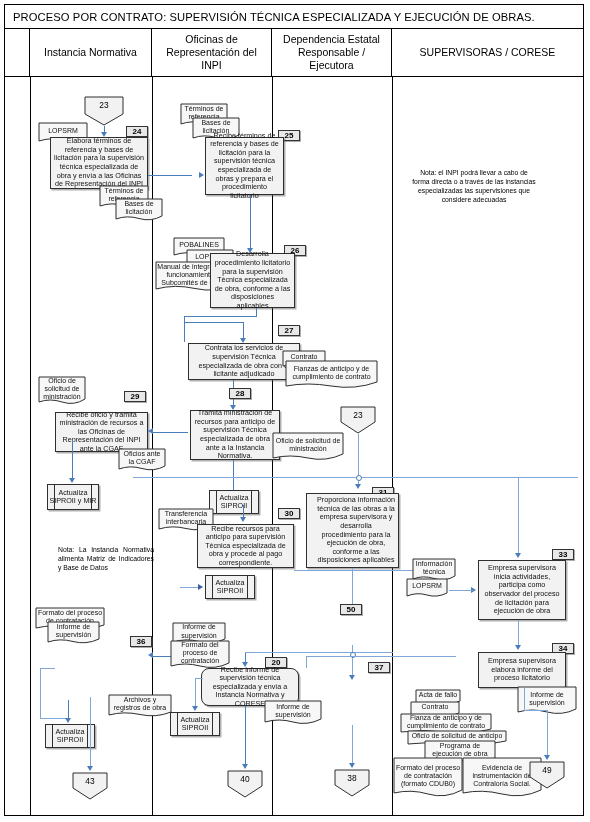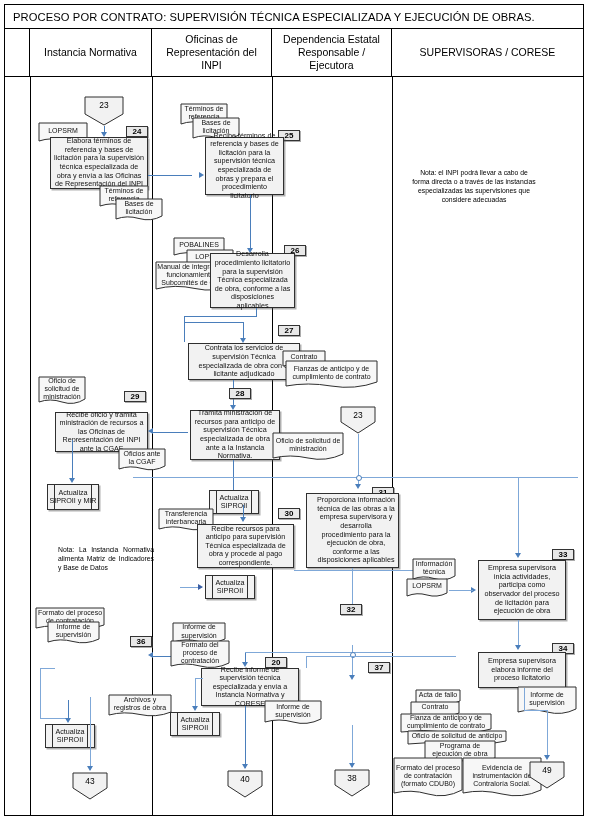--- a/index.html
+++ b/index.html
@@ -413,21 +413,21 @@
       <path d="M1,1 H59 V23 Q45,30 30,26 Q15,22 1,26 Z" fill="#f7f7f7" stroke="#2f2f2f" stroke-width="1"></path>
     </svg>
     <div class="dtxt">
         <span>Formato del proceso de contratación</span>
       </div>
   </div>
 
   <div class="step-badge" style="left:265px;top:657px;width:22px;height:11px;">
     <span>20</span>
   </div>
-  <div class="node" style="left:201px;top:668px;width:98px;height:38px;">
+  <div class="node" style="left:201px;top:668px;width:98px;height:38px;border-radius:8px;">
     <span>Recibe informe de supervisión técnica especializada  y envía a Instancia Normativa y CORESE</span>
   </div>
   <div class="ln v" style="left:245px;top:652px;height:12px;background:#4a7ebb;"></div>
   <div class="ln h" style="left:245px;top:652px;width:148px;background:#7fa8d8;"></div>
   <div class="arrow down" style="left:241.5px;top:662px;"></div>
 
   <div class="doc" style="left:264px;top:700px;width:58px;height:26px;">
     <svg viewBox="0 0 58 26" preserveAspectRatio="none">
       <path d="M1,1 H57 V19 Q43,26 29,22 Q15,18 1,22 Z" fill="#f7f7f7" stroke="#2f2f2f" stroke-width="1"></path>
     </svg>
@@ -491,21 +491,21 @@
       <path d="M1,1 H41 V15 Q31,20 21,17 Q11,14 1,18 Z" fill="#f7f7f7" stroke="#2f2f2f" stroke-width="1"></path>
     </svg>
     <div class="dtxt">
         <span>LOPSRM</span>
       </div>
   </div>
 
   <div class="ln v" style="left:352px;top:568px;height:42px;background:#7fa8d8;"></div>
   <div class="arrow down" style="left:348.5px;top:607px;"></div>
   <div class="step-badge" style="left:340px;top:604px;width:22px;height:11px;">
-    <span>32</span>
+    <span>50</span>
   </div>
 
   <div class="ln v" style="left:352px;top:645px;height:32px;background:#7fa8d8;"></div>
   <div class="jdot" style="left:350px;top:652px;"></div>
   <div class="ln h" style="left:306px;top:656px;width:150px;background:#7fa8d8;"></div>
   <div class="ln v" style="left:306px;top:656px;height:12px;background:#7fa8d8;"></div>
   <div class="arrow down" style="left:348.5px;top:675px;"></div>
 
   <div class="step-badge" style="left:368px;top:662px;width:22px;height:11px;">
     <span>37</span>

